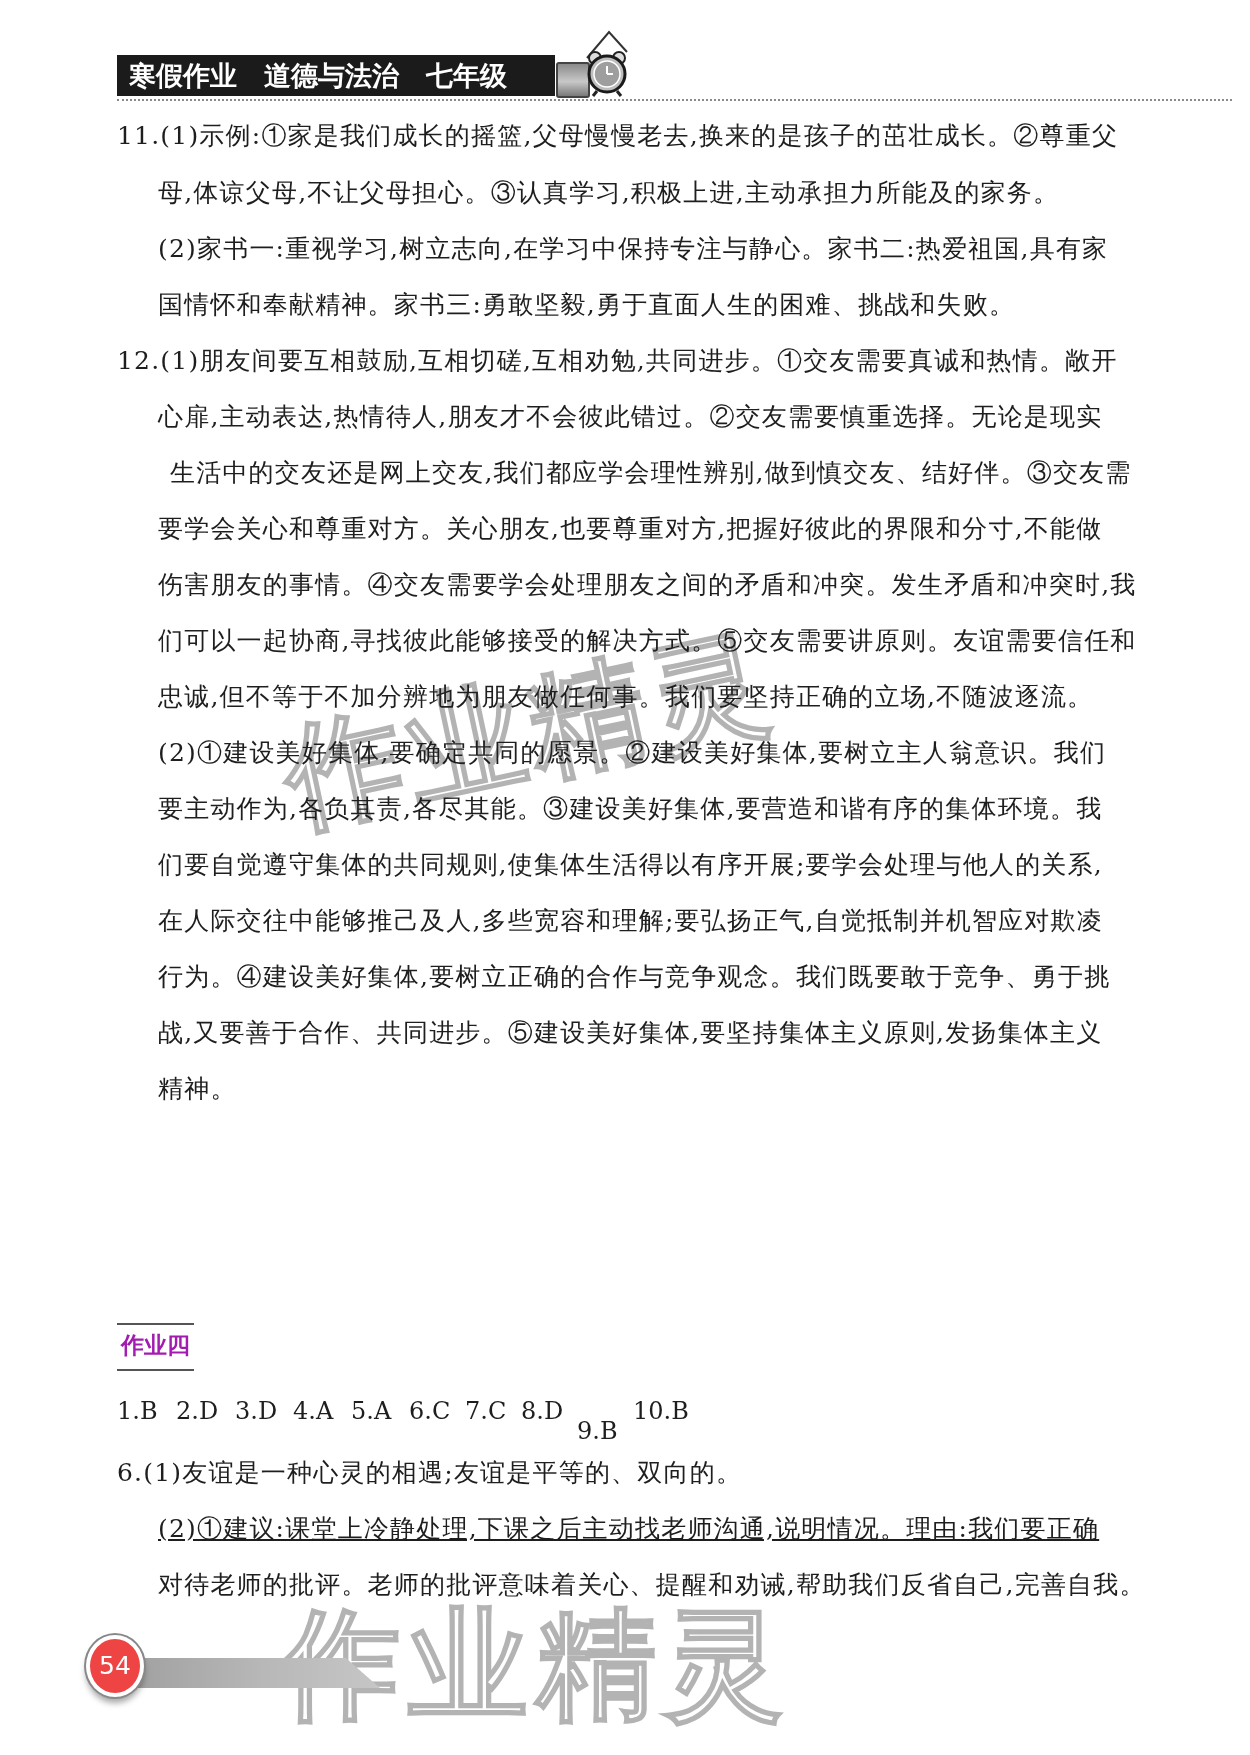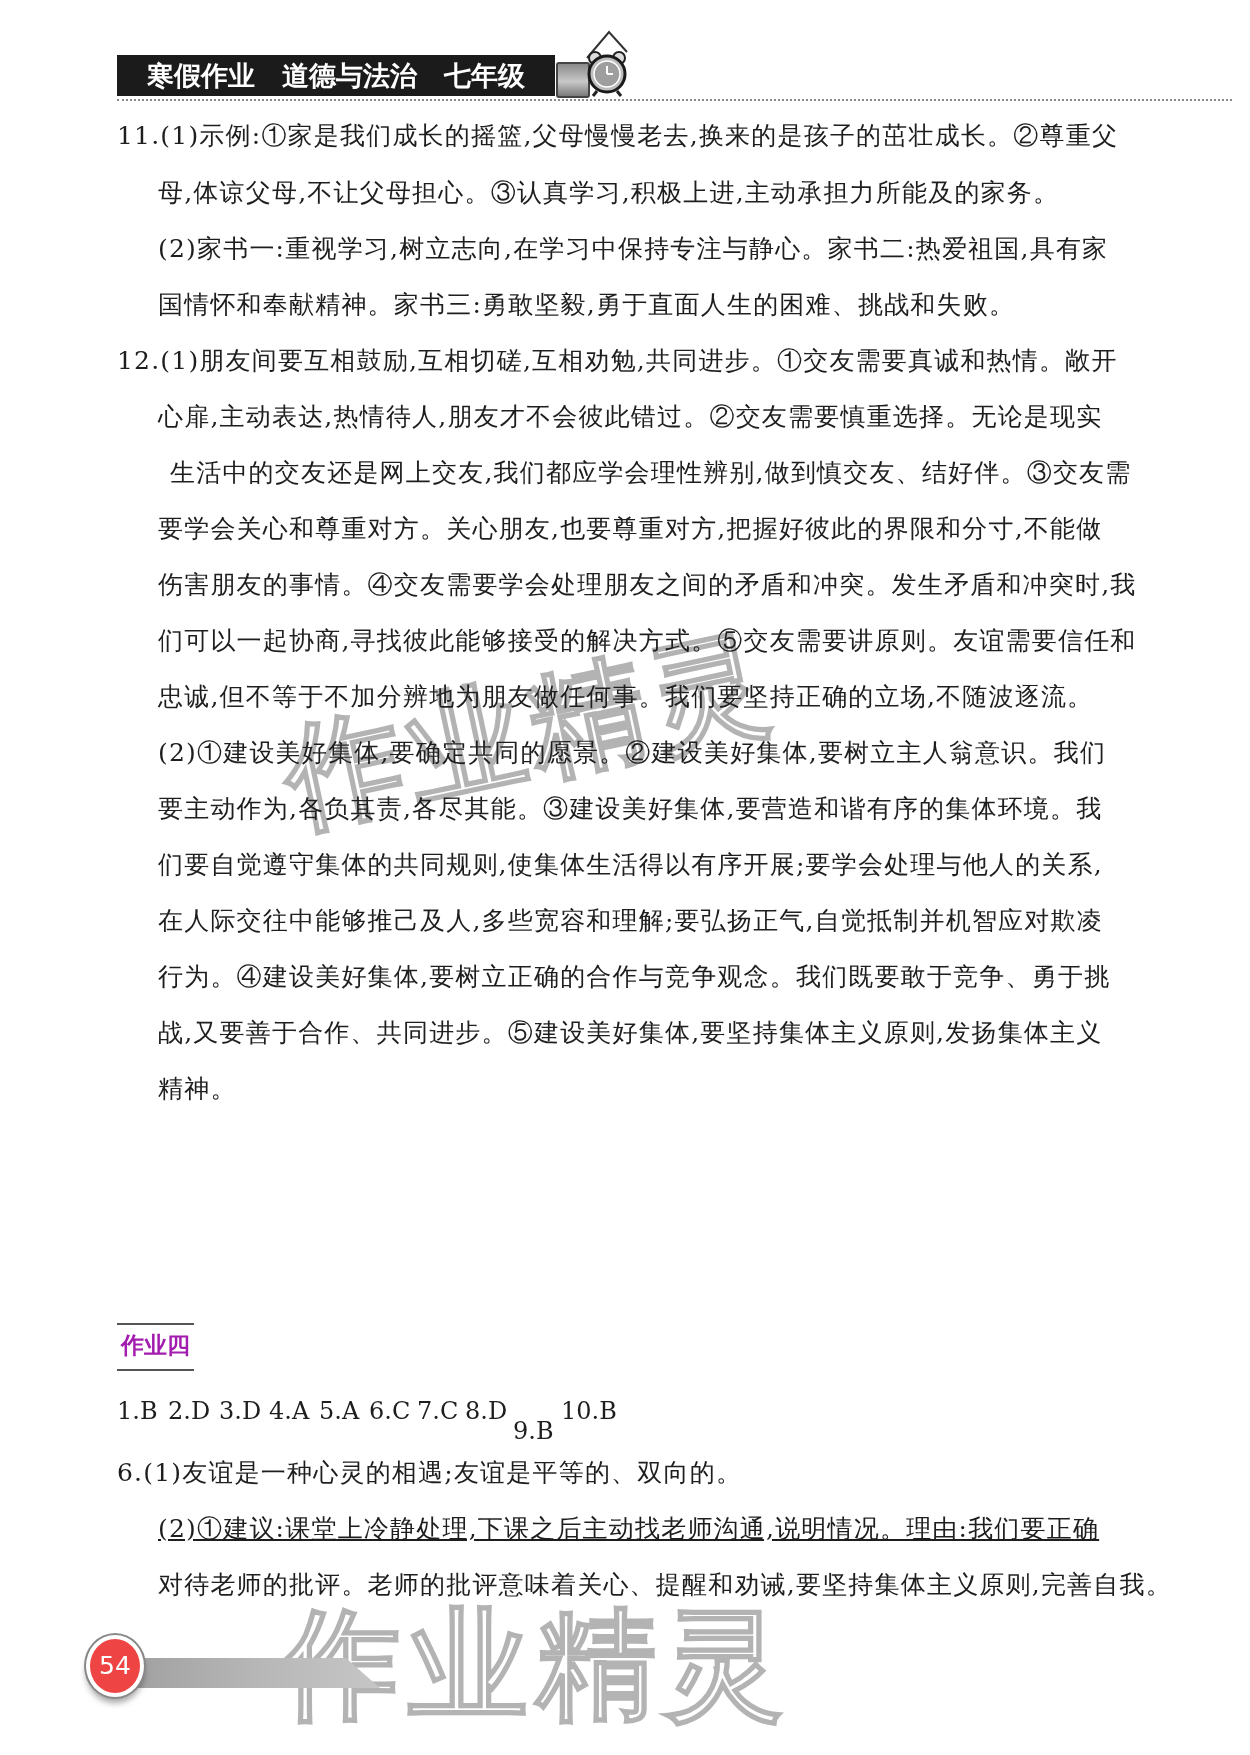--- a/index.html
+++ b/index.html
@@ -25,21 +25,21 @@
       display: flex;
       align-items: center;
     }
     .header-title {
       color: #ffffff;
       font-family: "DejaVu Sans", "Liberation Sans", sans-serif;
       font-weight: bold;
       font-size: 27px;
       letter-spacing: 0px;
       white-space: pre;
-      padding-left: 30px;
+      padding-left: 12px;
       line-height: 41px;
     }
     .header-photo {
       position: absolute;
       left: 556px;
       top: 62px;
       width: 30px;
       height: 32px;
       background: linear-gradient(180deg, #8a8a8a 0%, #c8c8c8 55%, #7a7a7a 100%);
       border: 2px solid #444;
@@ -84,21 +84,21 @@
       font-size: 23px;
       line-height: 40px;
       padding: 0 4px;
       color: #a21caf;
     }
     .mc-row {
       position: absolute;
       left: 117px;
       top: 1396px;
       display: flex;
-      gap: 0;
+      gap: 8px;
       font-size: 24px;
       line-height: 30px;
     }
     .mc-item {
       width: 50px;
       margin-right: 0;
       white-space: nowrap;
     }
     .mc-item:nth-child(n) { width: 50.5px; }
     .footer-band {
@@ -206,16 +206,16 @@
   <span class="mc-item" style="width:50px;">5.A</span>
   <span class="mc-item" style="width:48px;">6.C</span>
   <span class="mc-item" style="width:48px;">7.C</span>
   <span class="mc-item" style="width:48px;">8.D</span>
   <span class="mc-item" style="width:48px;margin-top:20px;">9.B</span>
   <span class="mc-item" style="width:60px;">10.B</span>
 </div>
 
 <div class="line" style="left:117px; top:1458px;">6.(1)友谊是一种心灵的相遇;友谊是平等的、双向的。</div>
 <div class="line" style="left:158px; top:1514px;text-decoration:underline;">(2)①建议:课堂上冷静处理,下课之后主动找老师沟通,说明情况。理由:我们要正确</div>
-<div class="line" style="left:158px; top:1570px;">对待老师的批评。老师的批评意味着关心、提醒和劝诫,要坚持集体主义原则,完善自我。</div>
+<div class="line" style="left:158px; top:1570px;">对待老师的批评。老师的批评意味着关心、提醒和劝诫,帮助我们反省自己,完善自我。</div>
 
 <div class="footer-band"></div>
 <div class="page-badge">54</div>
 
 </body></html>

